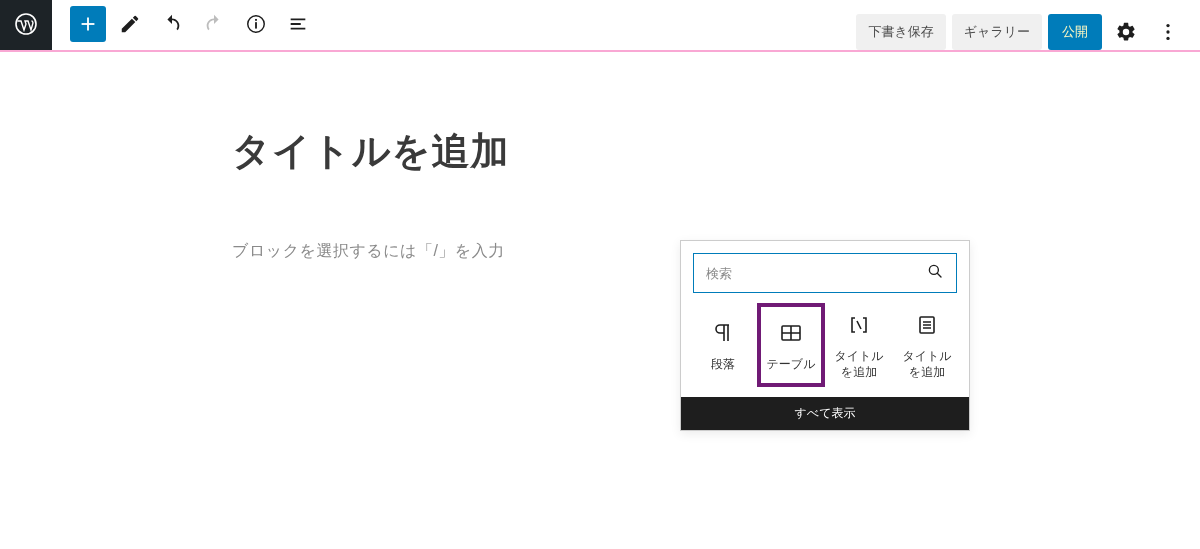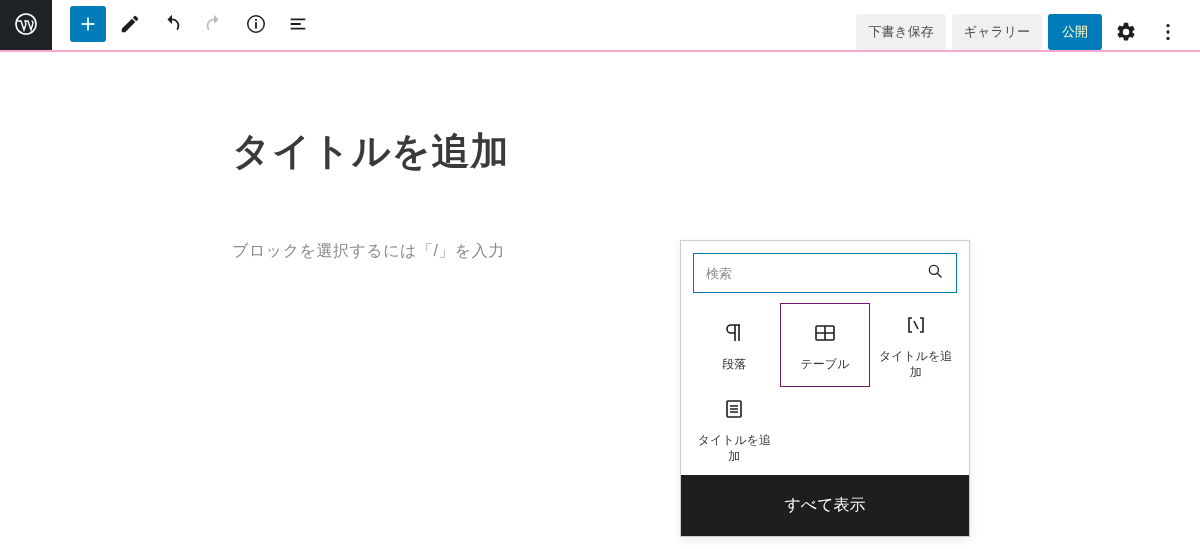--- a/index.html
+++ b/index.html
@@ -28,27 +28,27 @@
   .inline-add { position:absolute; top: 192px; right: 232px; width:24px; height:24px; background:#1e1e1e; display:flex; align-items:center; justify-content:center; cursor:pointer; border-radius:2px;}
   .inline-add svg { width:16px; height:16px; fill:#fff; }
 
   
   .inserter { position:absolute; top:240px; left:680px; width:290px; border:1px solid #ccc; background:#fff; box-shadow:0 3px 10px rgba(0,0,0,0.08);}
   .search-wrap { padding:12px 12px 10px; }
   .search-box { display:flex; align-items:center; border:1.5px solid #007cba; height:40px; padding:12px 12px; }
   .search-input { border:none; outline:none; flex:1; font-size:13px; color:#555; background:transparent;}
   .search-input::placeholder { color:#888; }
   .search-icon svg { width:18px; height:18px; fill:#1e1e1e;}
-  .block-grid { display:grid; grid-template-columns: repeat(3,1fr); padding: 0 8px 4px; }
+  .block-grid { display:grid; grid-template-columns: repeat(4,1fr); padding: 0 8px 10px; }
   .block-item { display:flex; flex-direction:column; align-items:center; justify-content:center; height:84px; cursor:pointer; position:relative;}
   .block-item .bi-icon { height:32px; display:flex; align-items:center; justify-content:center;}
   .block-item .bi-icon svg { width:24px; height:24px; fill:none; stroke:#1e1e1e; stroke-width:1.6;}
   .block-item .label { font-size:12px; color:#333; margin-top:8px; text-align:center; line-height:1.3; padding:0 4px;}
-  .block-item.highlight { border:1px solid #701a75; }
-  .show-all { background:#1e1e1e; color:#fff; text-align:center; padding:20px 0; font-size:16px; cursor:pointer;}
+  .block-item.highlight { border:4px solid #701a75; }
+  .show-all { background:#1e1e1e; color:#fff; text-align:center; padding:8px 0; font-size:12px; cursor:pointer;}
 
 </style>
 </head>
 <body>
 
 <div class="topbar">
   <div class="topbar-left">
     <div class="wp-logo">
       <svg viewBox="0 0 24 24">
           <circle cx="12" cy="12" r="10" fill="none" stroke="#fff" stroke-width="1.6"></circle>

